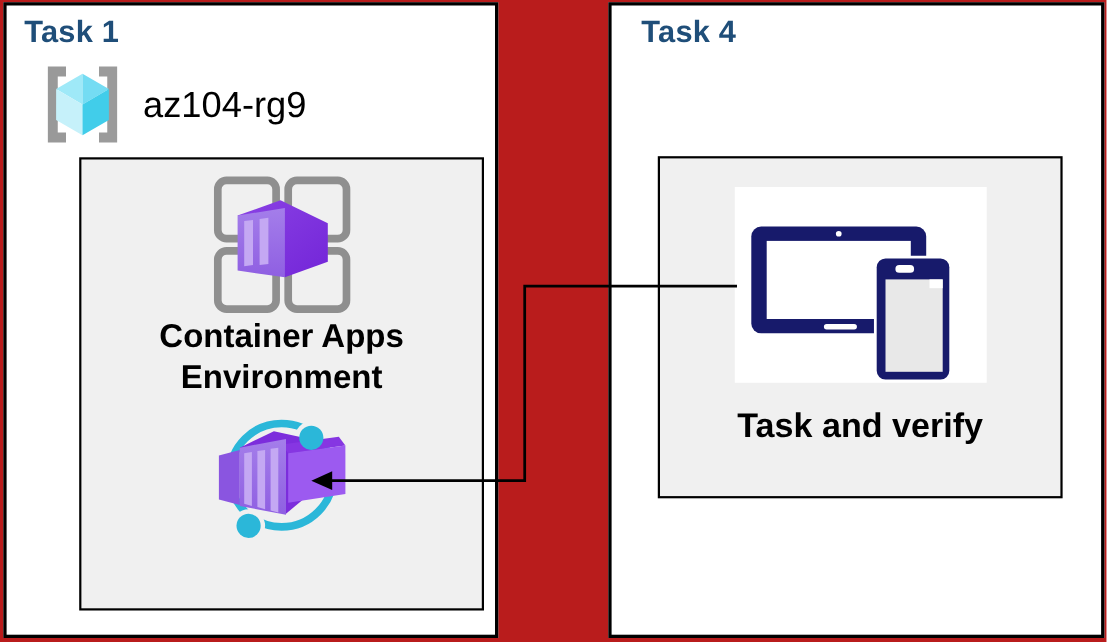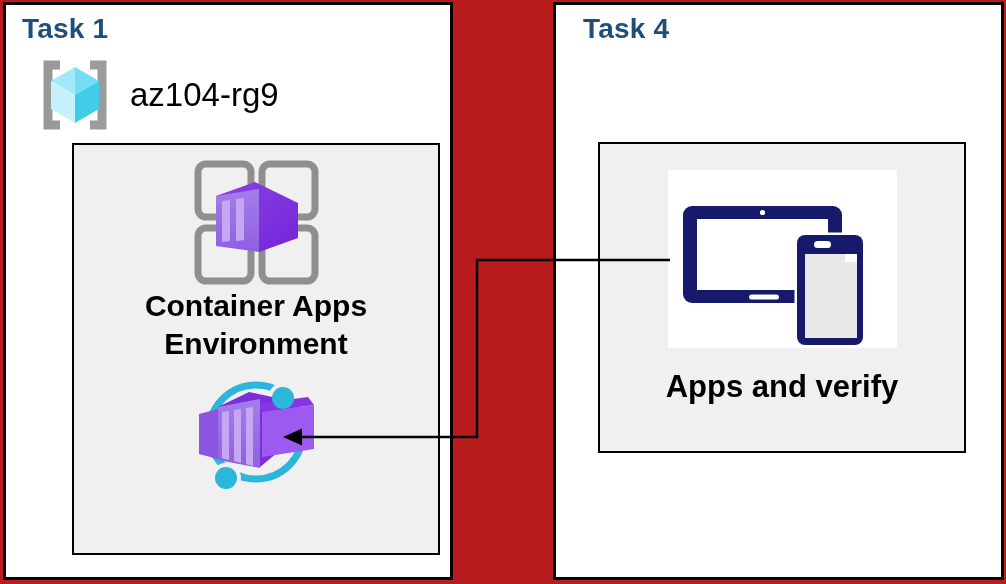--- a/index.html
+++ b/index.html
@@ -138,21 +138,21 @@
             <rect x="81" y="124.5" width="30" height="5" rx="2.5" fill="#ffffff"></rect>
 
             <rect x="126.5" y="62.5" width="71" height="115" rx="10" fill="#ffffff"></rect>
             <rect x="129" y="65" width="66" height="110" rx="8" fill="#171A6B"></rect>
             <rect x="137" y="84" width="52" height="84" fill="#E8E8E8"></rect>
             <rect x="177" y="84" width="12" height="8" fill="#ffffff"></rect>
             <rect x="146" y="71" width="17" height="7" rx="3.5" fill="#ffffff"></rect>
           </svg>
         </span>
       </div>
-      <div class="diagram-label" id="verify-label">Apps and verify</div>
+      <div class="diagram-label" id="verify-label">Task and verify</div>
     </div>
   </div>
 
   <svg id="connector-overlay" viewBox="0 0 1006 584">
     <path d="M670,260 H477 V437 H301" fill="none" stroke="#000000" stroke-width="2.5"></path>
     <polygon points="283,437 302,428.5 302,445.5" fill="#000000"></polygon>
   </svg>
 
 </div>
 

